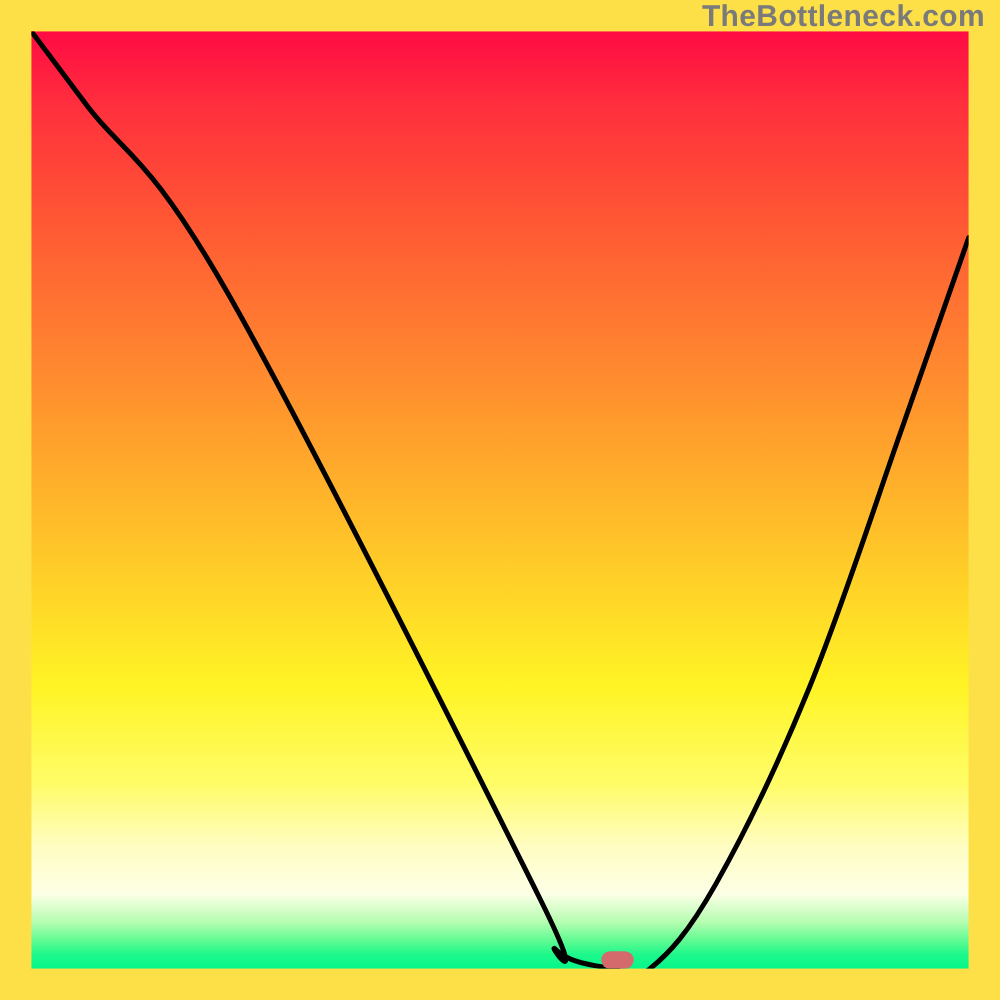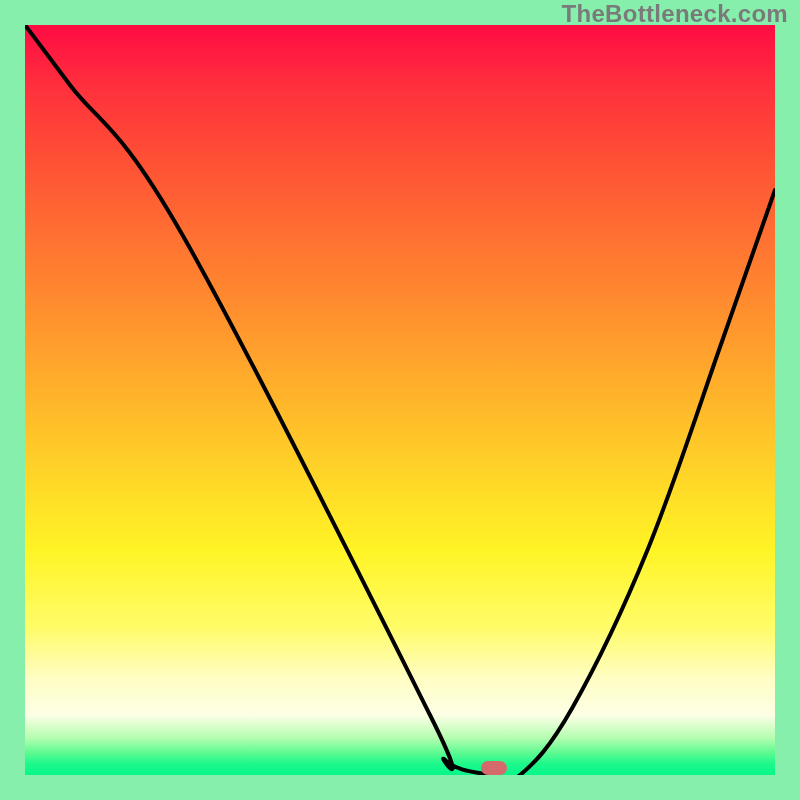--- a/index.html
+++ b/index.html
@@ -8,21 +8,21 @@
     width: 800px;
     height: 800px;
     background: #000;
     font-family: Arial, Helvetica, sans-serif;
     overflow: hidden;
   }
   .outer {
     position: relative;
     width: 800px;
     height: 800px;
-    background: #86efac;
+    background: #fde047;
   }
   .watermark {
     position: absolute;
     top: 0px;
     right: 12px;
     color: #7a7a7a;
     font-size: 24px;
     font-weight: 600;
     letter-spacing: 0.3px;
     z-index: 30;

